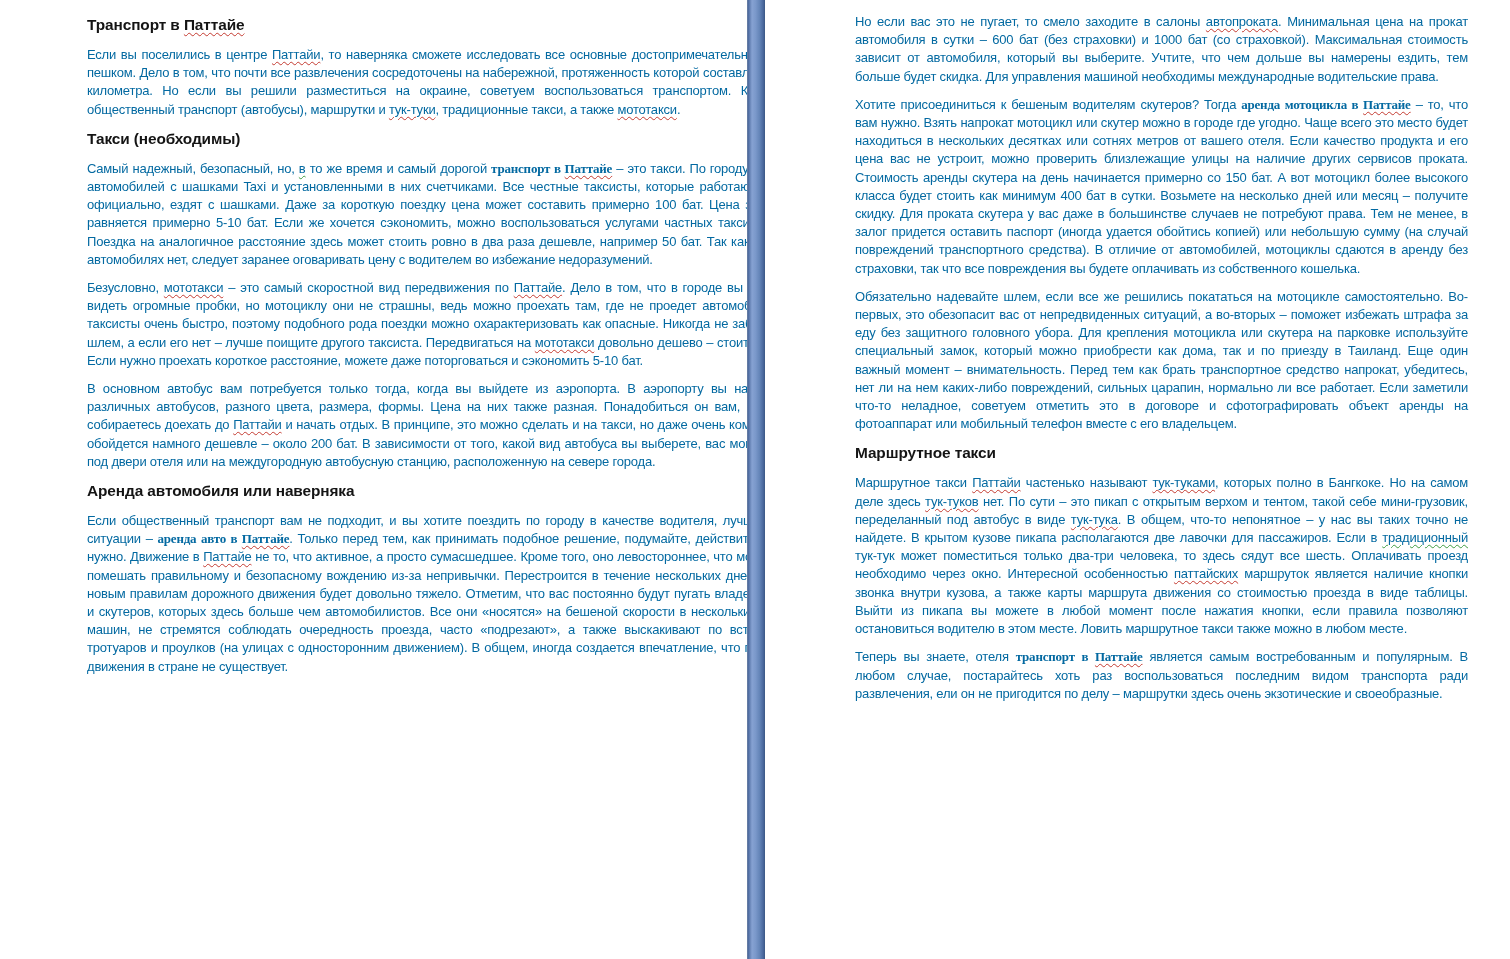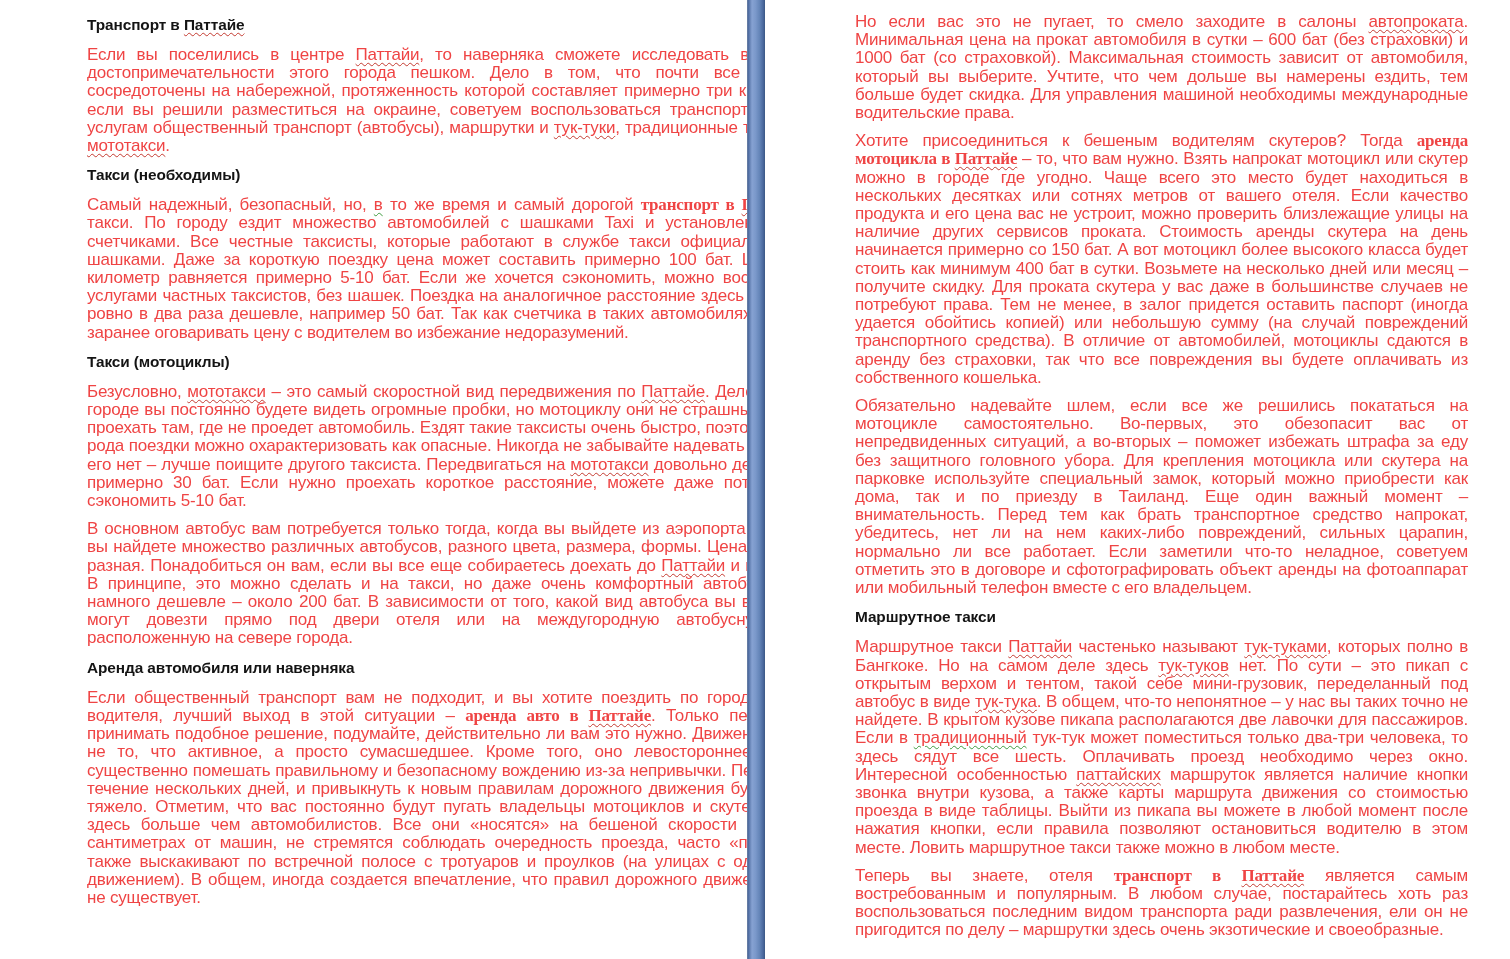--- a/index.html
+++ b/index.html
@@ -27,24 +27,24 @@
     width: 18px;
     height: 959px;
     background: linear-gradient(90deg,
       #8795ad 0%, #47659a 5%, #86a2d2 28%, #7a98ca 48%,
       #6485b8 70%, #4a689d 90%, #3b5783 100%);
   }
   .page-left  .content { padding: 13px 36px 0 87px; }
   .page-right .content { padding: 13px 42px 0 90px; }
   .para {
     margin: 0 0 10px 0;
-    font-size: 17px;
+    font-size: 13px;
     line-height: 18.2px;
     letter-spacing: -0.2px;
-    color: #ef4444;
+    color: #0369a1;
     text-align: justify;
   }
   .head {
     margin: 2px 0 12px 0;
     font-size: 15.4px;
     line-height: 19px;
     letter-spacing: -0.1px;
     color: #141414;
     font-weight: 700;
     text-align: left;
@@ -69,21 +69,20 @@
 <body>
 
 <div class="spread">
 
   <section class="page page-left">
     <div class="content">
       <h1 class="head"><span>Транспорт в </span><span class="sq-red">Паттайе</span></h1>
       <p class="para"><span>Если вы поселились в центре </span><span class="sq-red">Паттайи</span><span>, то наверняка сможете исследовать все основные достопримечательности этого города пешком. Дело в том, что почти все развлечения сосредоточены на набережной, протяженность которой составляет примерно три километра. Но если вы решили разместиться на окраине, советуем воспользоваться транспортом. К вашим услугам общественный транспорт (автобусы), маршрутки и </span><span class="sq-red">тук-туки</span><span>, традиционные такси, а также </span><span class="sq-red">мототакси</span><span>.</span></p>
       <h2 class="head"><span>Такси (необходимы)</span></h2>
       <p class="para"><span>Самый надежный, безопасный, но, </span><span class="sq-green">в</span><span> то же время и самый дорогой </span><span class="bold">транспорт в </span><span class="bold sq-red">Паттайе</span><span> – это такси. По городу ездит множество автомобилей с шашками Taxi и установленными в них счетчиками. Все честные таксисты, которые работают в службе такси официально, ездят с шашками. Даже за короткую поездку цена может составить примерно 100 бат. Цена за один километр равняется примерно 5-10 бат. Если же хочется сэкономить, можно воспользоваться услугами частных таксистов, без шашек. Поездка на аналогичное расстояние здесь может стоить ровно в два раза дешевле, например 50 бат. Так как счетчика в таких автомобилях нет, следует заранее оговаривать цену с водителем во избежание недоразумений.</span></p>
-      <h2 class="head"><span>Такси (мотоциклы)</span></h2>
       <p class="para"><span>Безусловно, </span><span class="sq-red">мототакси</span><span> – это самый скоростной вид передвижения по </span><span class="sq-red">Паттайе</span><span>. Дело в том, что в городе вы постоянно будете видеть огромные пробки, но мотоциклу они не страшны, ведь можно проехать там, где не проедет автомобиль. Ездят такие таксисты очень быстро, поэтому подобного рода поездки можно охарактеризовать как опасные. Никогда не забывайте надевать шлем, а если его нет – лучше поищите другого таксиста. Передвигаться на </span><span class="sq-red">мототакси</span><span> довольно дешево – стоит примерно 30 бат. Если нужно проехать короткое расстояние, можете даже поторговаться и сэкономить 5-10 бат.</span></p>
       <p class="para"><span>В основном автобус вам потребуется только тогда, когда вы выйдете из аэропорта. В аэропорту вы найдете множество различных автобусов, разного цвета, размера, формы. Цена на них также разная. Понадобиться он вам, если вы все еще собираетесь доехать до </span><span class="sq-red">Паттайи</span><span> и начать отдых. В принципе, это можно сделать и на такси, но даже очень комфортный автобус обойдется намного дешевле – около 200 бат. В зависимости от того, какой вид автобуса вы выберете, вас могут довезти прямо под двери отеля или на междугородную автобусную станцию, расположенную на севере города.</span></p>
       <h2 class="head"><span>Аренда автомобиля или наверняка</span></h2>
       <p class="para"><span>Если общественный транспорт вам не подходит, и вы хотите поездить по городу в качестве водителя, лучший выход в этой ситуации – </span><span class="bold">аренда авто в </span><span class="bold sq-red">Паттайе</span><span>. Только перед тем, как принимать подобное решение, подумайте, действительно ли вам это нужно. Движение в </span><span class="sq-red">Паттайе</span><span> не то, что активное, а просто сумасшедшее. Кроме того, оно левостороннее, что может существенно помешать правильному и безопасному вождению из-за непривычки.  Перестроится в течение нескольких дней, и привыкнуть к новым правилам дорожного движения будет довольно тяжело.  Отметим, что вас постоянно будут пугать владельцы мотоциклов и скутеров, которых здесь больше чем автомобилистов. Все они «носятся» на бешеной скорости в нескольких сантиметрах от машин, не стремятся соблюдать очередность проезда, часто «подрезают», а также выскакивают по встречной полосе с тротуаров и проулков (на улицах с односторонним движением). В общем, иногда создается впечатление, что правил дорожного движения в стране не существует.</span></p>
     </div>
   </section>
 
   <div class="divider"></div>
 
   <section class="page page-right">

